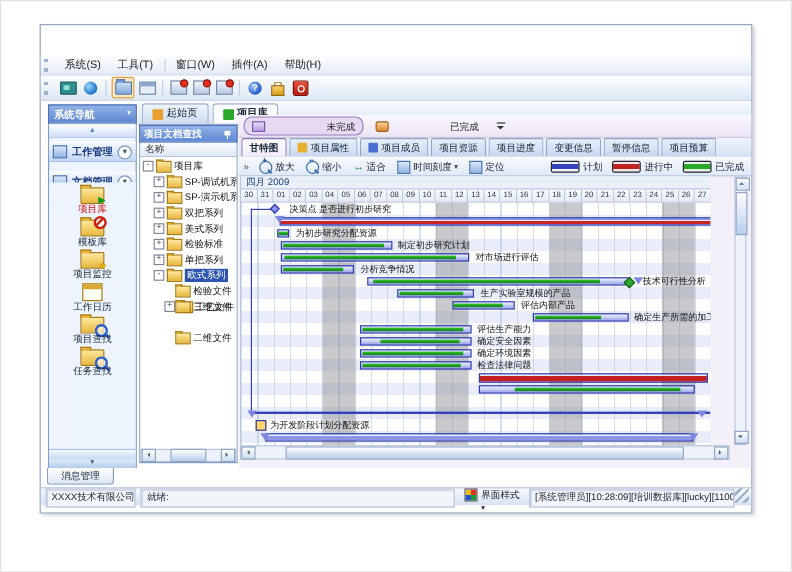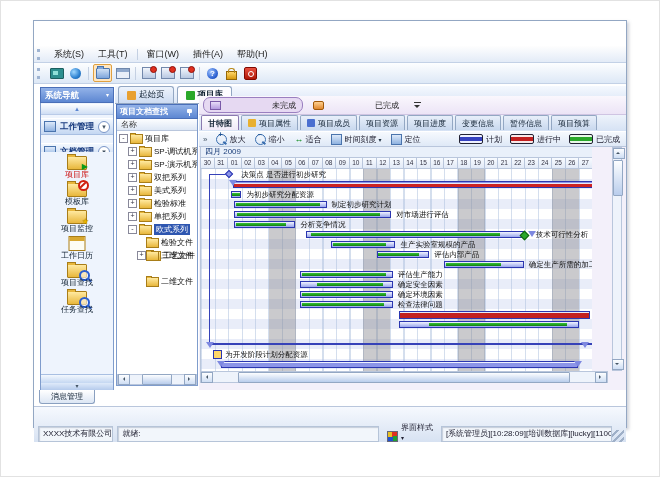--- a/index.html
+++ b/index.html
@@ -144,22 +144,22 @@
   .tri{width:0;height:0;border-left:4px solid transparent;border-right:4px solid transparent;border-top:6px solid #7d88e0;position:absolute;}
   .gdiamond{width:5px;height:5px;background:#2aa82a;border:1px solid #0f5f0f;transform:rotate(45deg);position:absolute;}
   .glabel{position:absolute;font-size:7.5px;line-height:9px;white-space:nowrap;color:#101010;}
   .conn{position:absolute;background:#3642b8;}
   .gicon-sq{position:absolute;width:7px;height:7px;border:1px solid #2b36b0;background:#ffd76a;}
   .g-vscroll{left:612px;top:147px;width:10px;height:224px;background:#eef3fb;border:1px solid #b9c6dc;}
   .g-hscroll{left:200px;top:371px;width:408px;height:12px;}
   
   .bottom-tab{left:39px;top:390px;width:56px;height:14px;border:1px solid #8aa0c0;border-top:none;border-radius:0 0 3px 3px;
     background:linear-gradient(#fff,#dce6f4);font-size:8px;color:#123;text-align:center;line-height:13px;}
-  .statusbar{left:34px;top:406px;width:592px;height:36px;background:linear-gradient(#f6f9fe,#d7e2f2);
-    border-top:1px solid #b9c6dc;display:flex;align-items:flex-end;font-size:8px;color:#223;}
+  .statusbar{left:34px;top:406px;width:592px;height:15px;background:linear-gradient(#f6f9fe,#d7e2f2);
+    border-top:1px solid #b9c6dc;display:flex;align-items:flex-start;font-size:8px;color:#223;}
   .st-box{height:14px;line-height:13px;padding:0 4px;border:1px solid #b6c4d8;background:#f2f6fb;
     box-shadow:inset 1px 1px 1px rgba(130,145,170,.4);margin-left:4px;white-space:nowrap;overflow:hidden;}
   .st-style-icon{width:9px;height:9px;margin:0 3px 0 8px;
     background:conic-gradient(#e03020 0 25%,#20a030 0 50%,#2050d0 0 75%,#e8c020 0);border:1px solid #667;}
   .grip{margin-left:auto;width:12px;height:12px;margin-right:2px;
     background:repeating-linear-gradient(135deg,transparent 0 3px,#9fb0c8 3px 5px);}
 </style>
 </head>
 <body>
 

